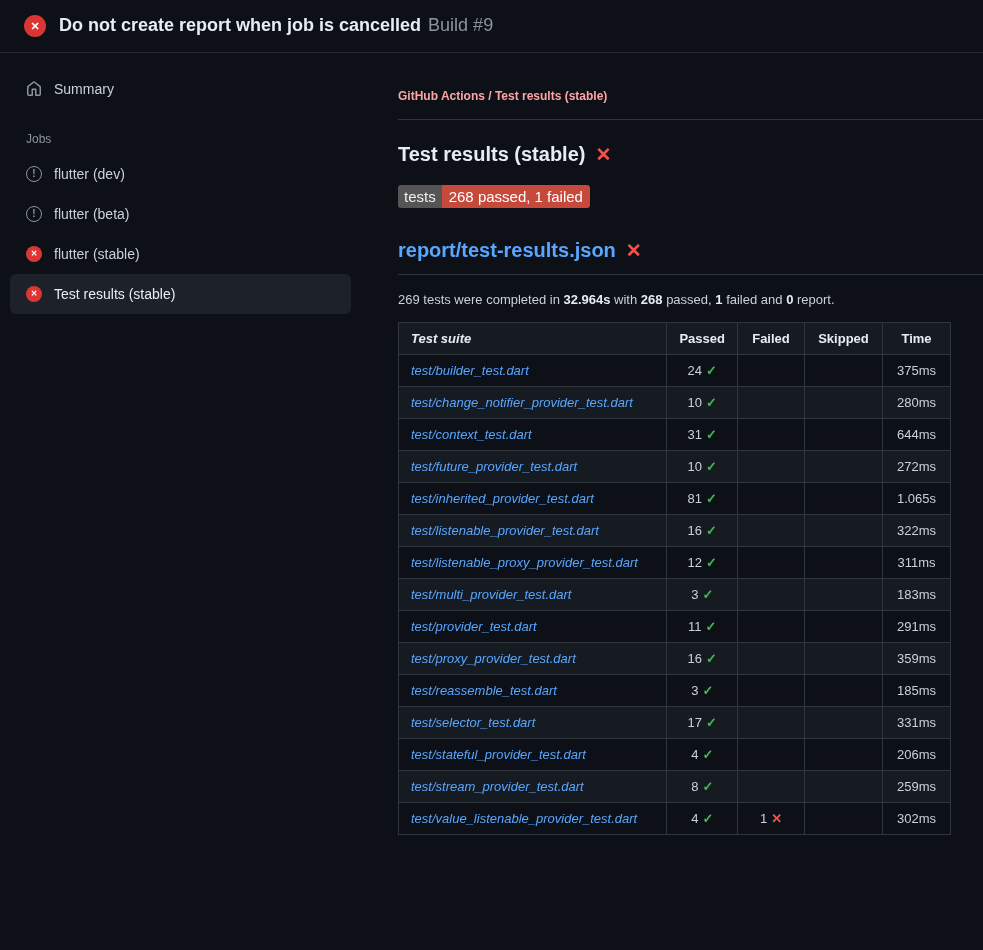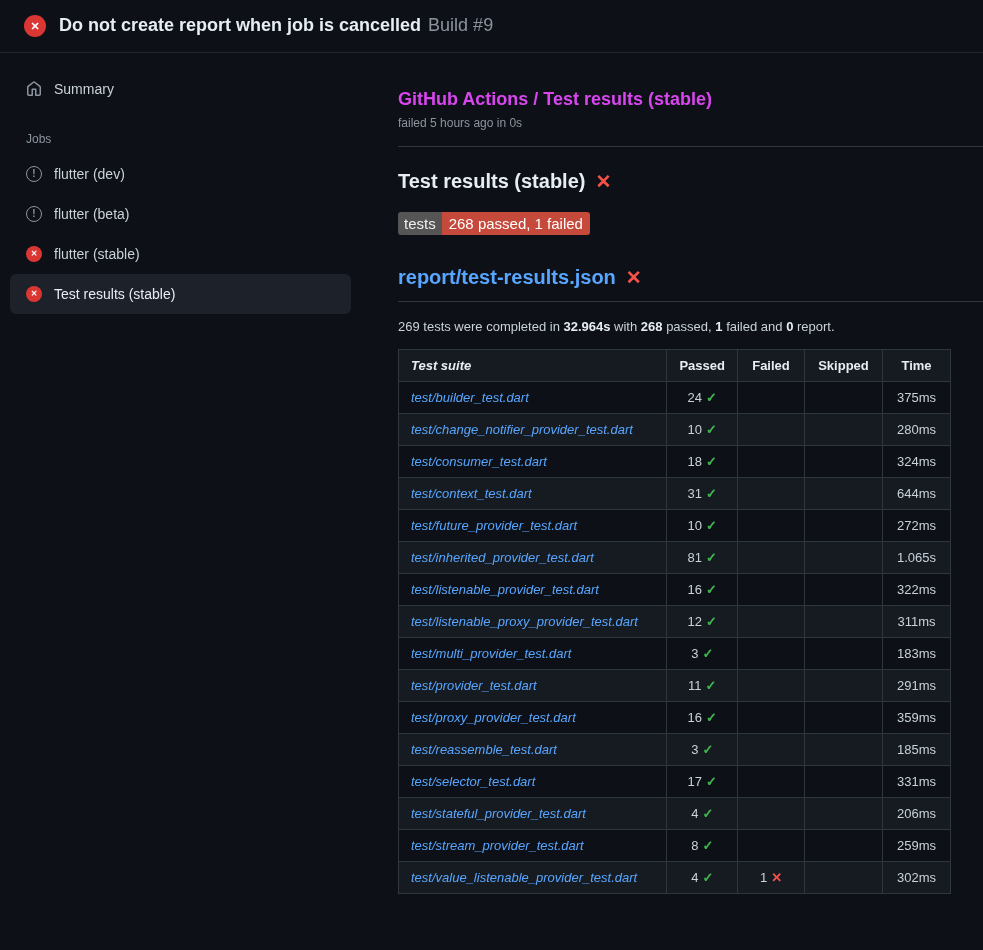--- a/index.html
+++ b/index.html
@@ -45,21 +45,21 @@
   .side-item {
     display: flex; align-items: center; gap: 12px;
     height: 40px; width: 341px; padding: 0 16px;
     border-radius: 6px; font-size: 14px; color: #c9d1d9; cursor: pointer;
   }
   .side-item.selected { background: #1c212a; color: #e6edf3; }
   .jobs-label { color: #8b949e; font-size: 12px; margin: 23px 0 8px 16px; }
   .home-icon svg { display: block; fill: #8b949e; }
 
   
-  .breadcrumb { font-weight: 700; font-size: 18px; color: #d946ef; }
+  .breadcrumb { font-weight: 700; font-size: 12px; color: #fca5a5; }
   .status-line { color: #8b949e; font-size: 12px; margin-top: 6px; }
   hr.divider { border: 0; border-top: 1px solid #30363d; margin: 16px -32px 0 0; }
 
   .section-title {
     margin: 23px 0 0; font-size: 20px; font-weight: 700; color: #e6edf3;
     display: flex; align-items: center; gap: 10px;
   }
   .x-mark { color: #f85149; font-size: 19px; font-weight: 700; }
 
   .badge { display: inline-flex; margin-top: 19px; font-size: 15px; line-height: 1; border-radius: 3px; overflow: hidden; }
@@ -142,21 +142,20 @@
       <div class="side-item selected">
         <span class="status-circle failed sm">
           <span>✕</span>
         </span>
         <span>Test results (stable)</span>
       </div>
     </nav>
 
     <main>
       <div class="breadcrumb">GitHub Actions / Test results (stable)</div>
-      <div class="status-line">failed 5 hours ago in 0s</div>
       <hr class="divider">
 
       <h2 class="section-title">
         <span>Test results (stable)</span>
         <span class="x-mark">✕</span>
       </h2>
 
       <div class="badge">
         <span class="badge-label">tests</span>
         <span class="badge-value">268 passed, 1 failed</span>
@@ -189,27 +188,20 @@
               <td class="time">375ms</td>
             </tr>
             <tr>
               <td class="suite"><a href="#">test/change_notifier_provider_test.dart</a></td>
               <td><span>10</span><span class="pass-check">✓</span></td>
               <td></td>
               <td></td>
               <td class="time">280ms</td>
             </tr>
             <tr>
-              <td class="suite"><a href="#">test/consumer_test.dart</a></td>
-              <td><span>18</span><span class="pass-check">✓</span></td>
-              <td></td>
-              <td></td>
-              <td class="time">324ms</td>
-            </tr>
-            <tr>
               <td class="suite"><a href="#">test/context_test.dart</a></td>
               <td><span>31</span><span class="pass-check">✓</span></td>
               <td></td>
               <td></td>
               <td class="time">644ms</td>
             </tr>
             <tr>
               <td class="suite"><a href="#">test/future_provider_test.dart</a></td>
               <td><span>10</span><span class="pass-check">✓</span></td>
               <td></td>

